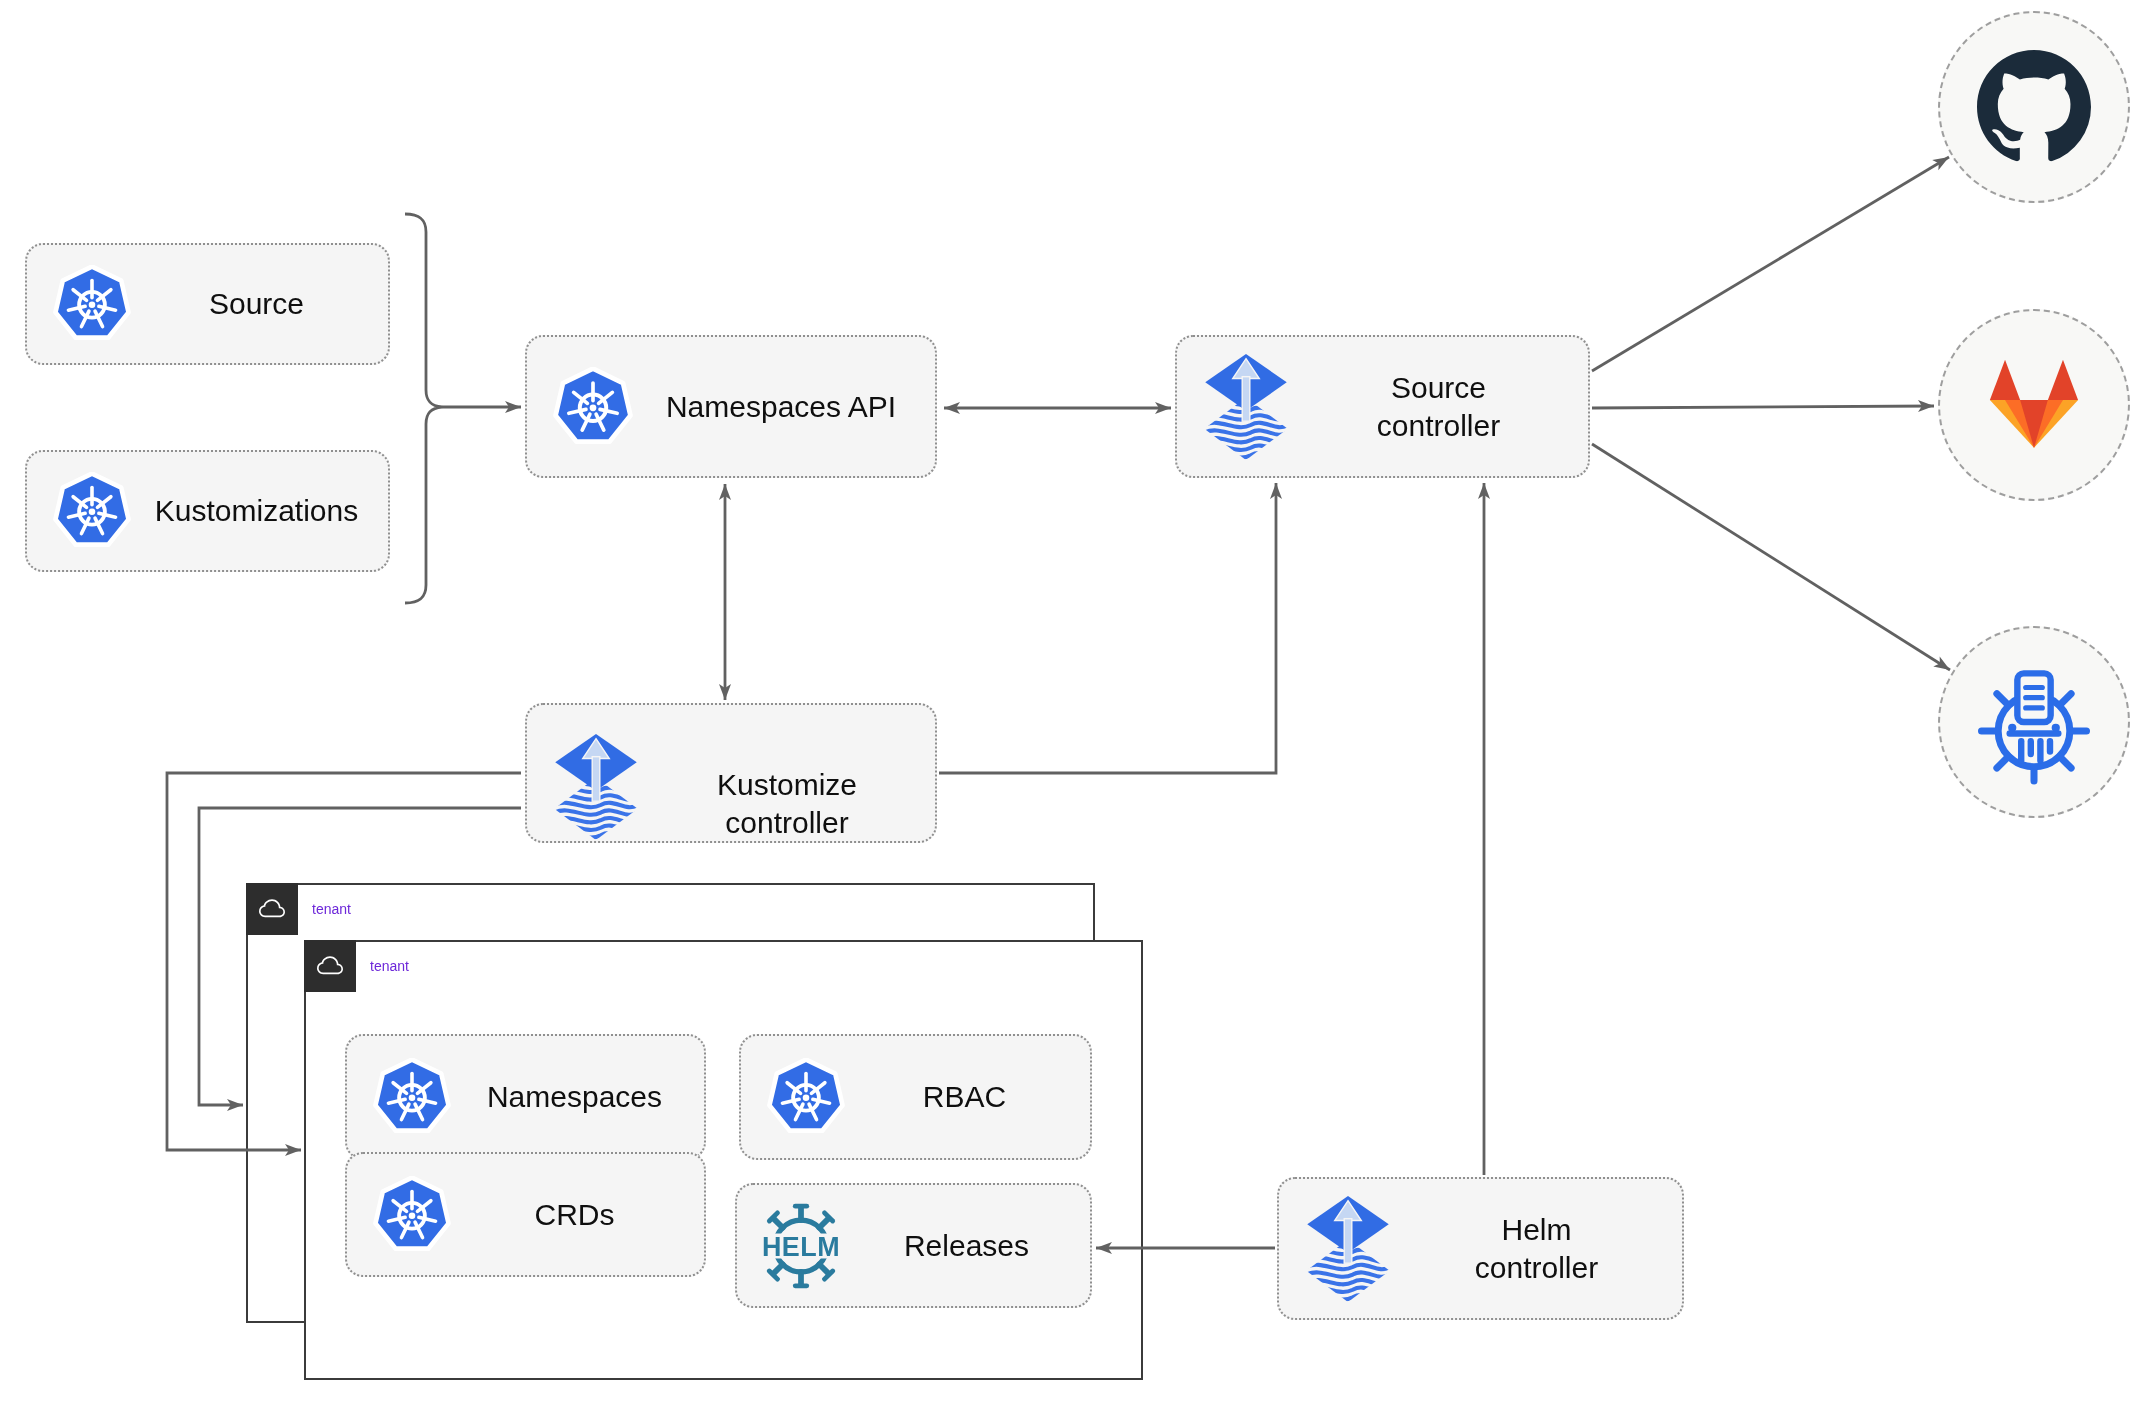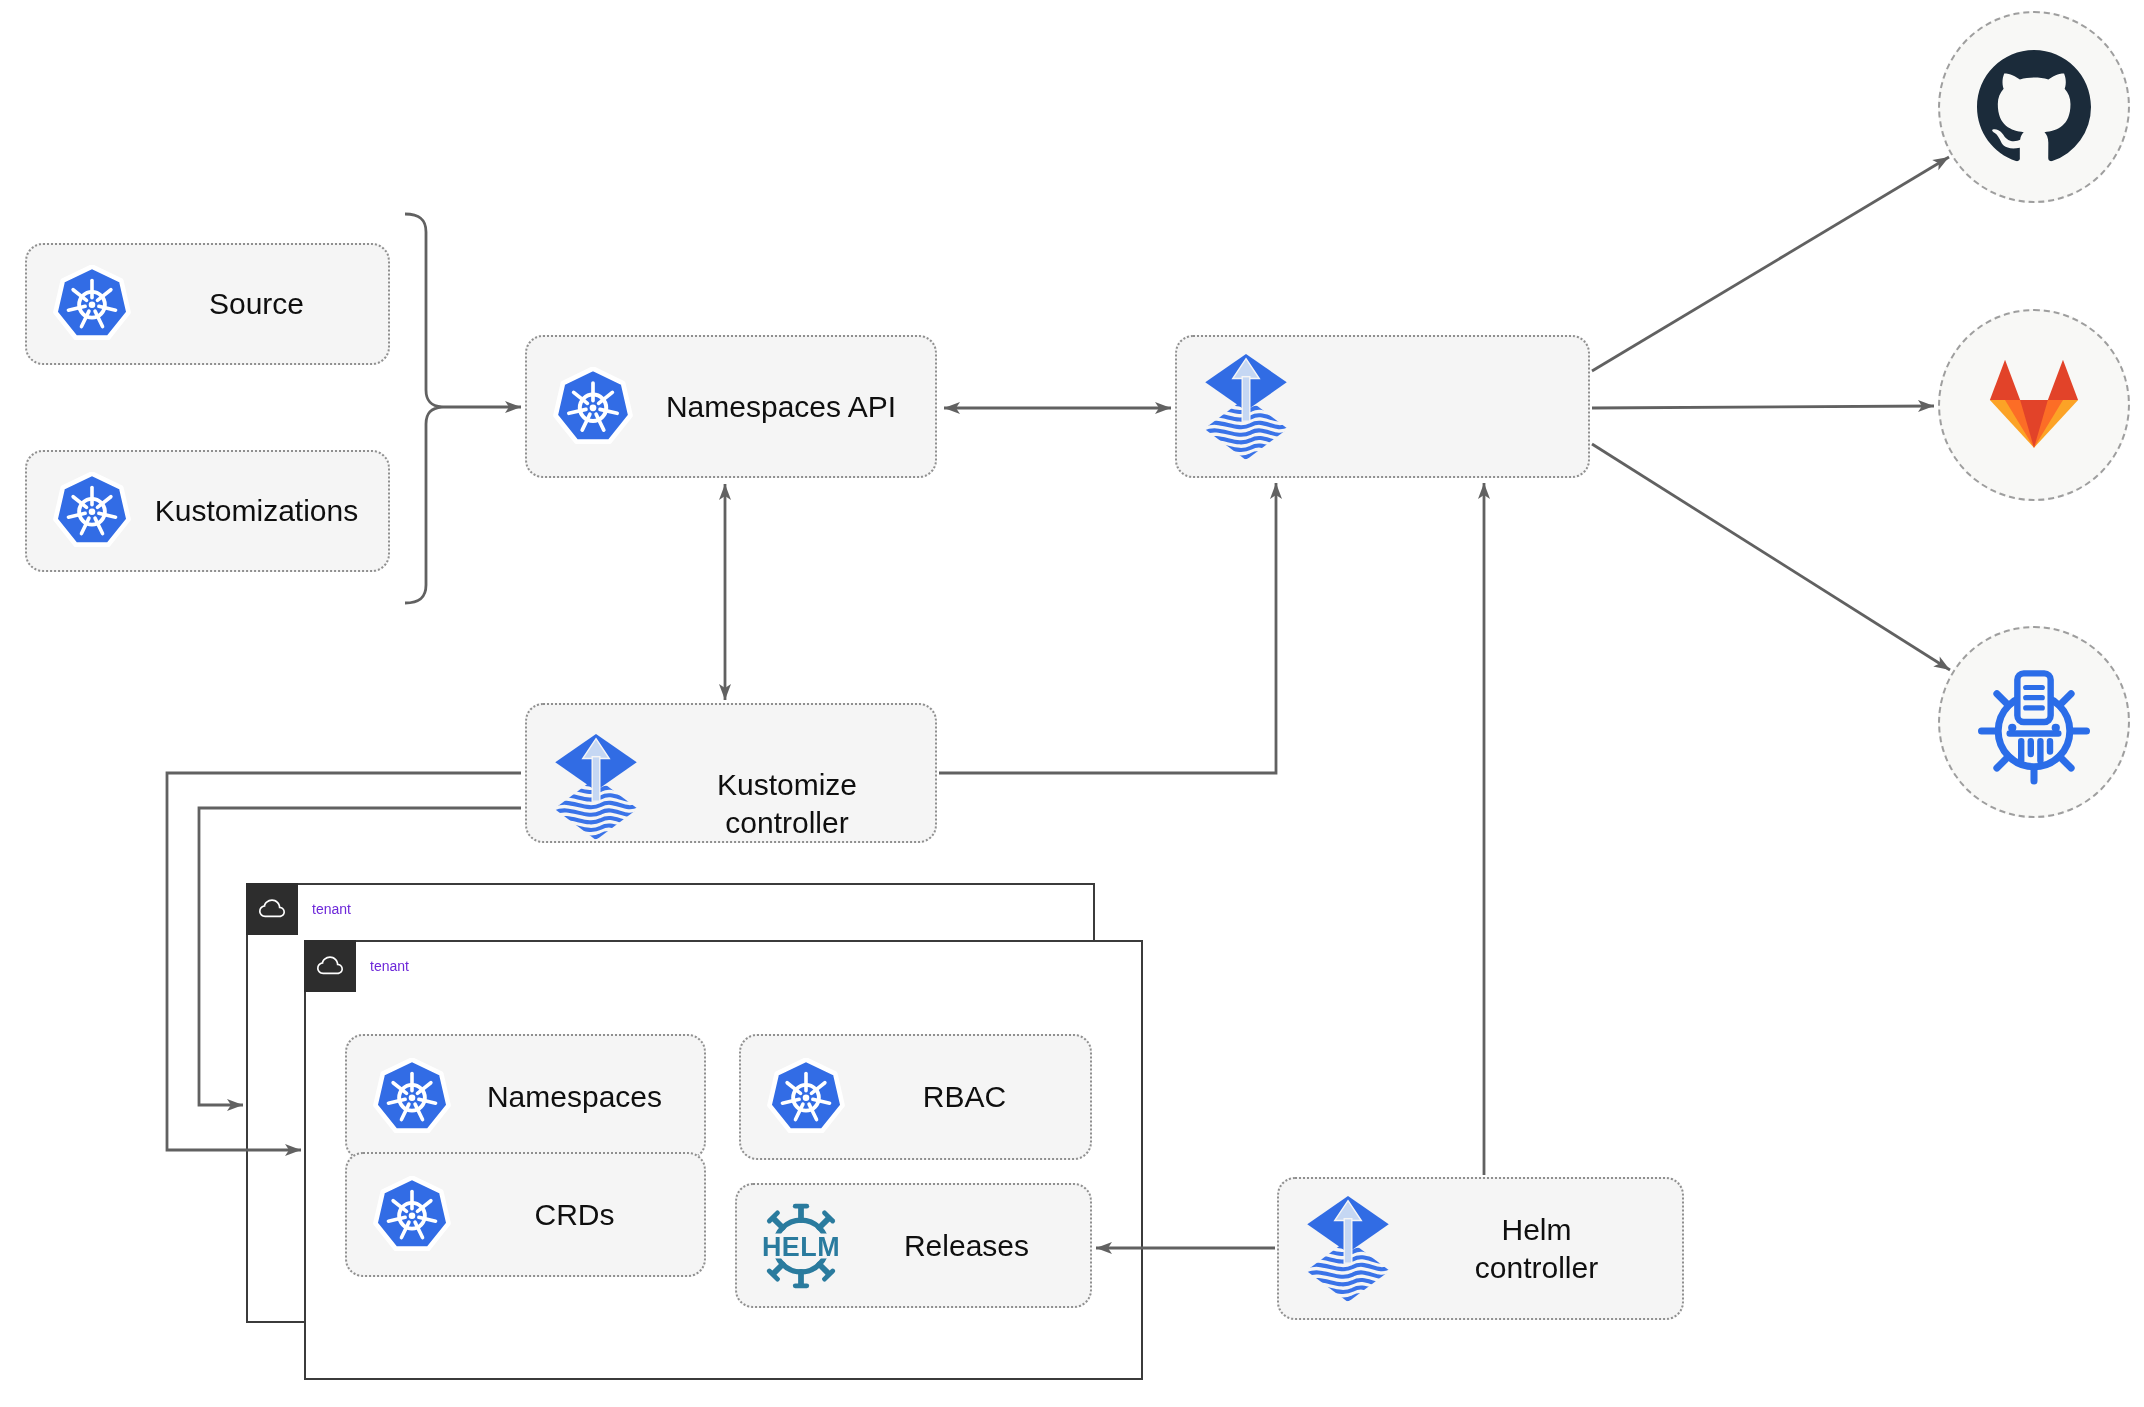--- a/index.html
+++ b/index.html
@@ -208,20 +208,21 @@
       </span>
     <span class="lbl">Namespaces API</span>
   </div>
 
   <div class="node" id="n-sourcectrl">
     <span class="ic">
         <svg class="icon-flux">
           <use href="#sym-flux"></use>
         </svg>
       </span>
+    <span class="lbl two-line">Source controller</span>
   </div>
 
   <div class="node" id="n-kustomizectrl">
     <span class="ic">
         <svg class="icon-flux">
           <use href="#sym-flux"></use>
         </svg>
       </span>
     <span class="lbl two-line">Kustomize controller</span>
   </div>

